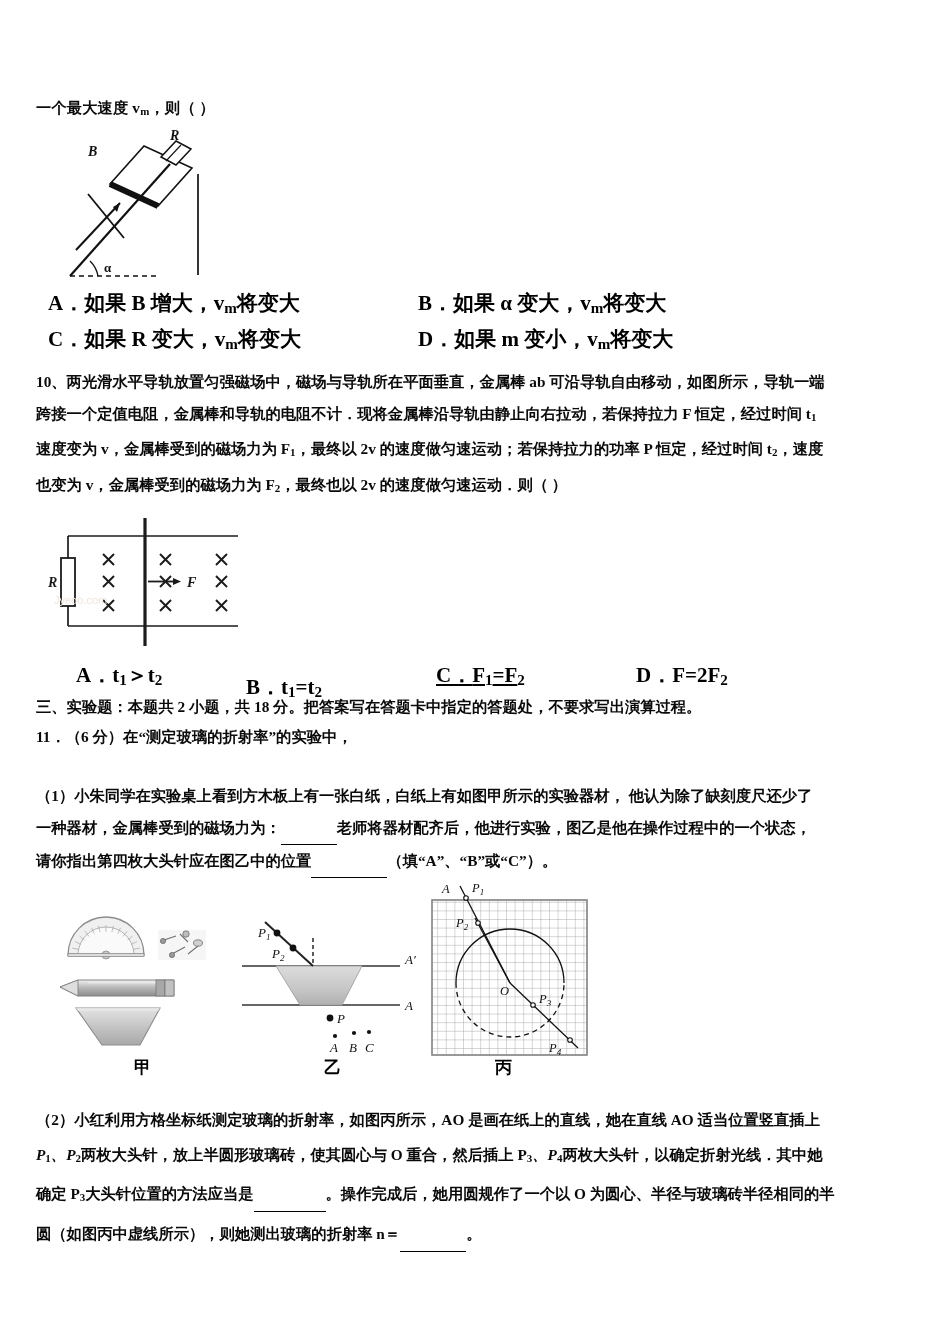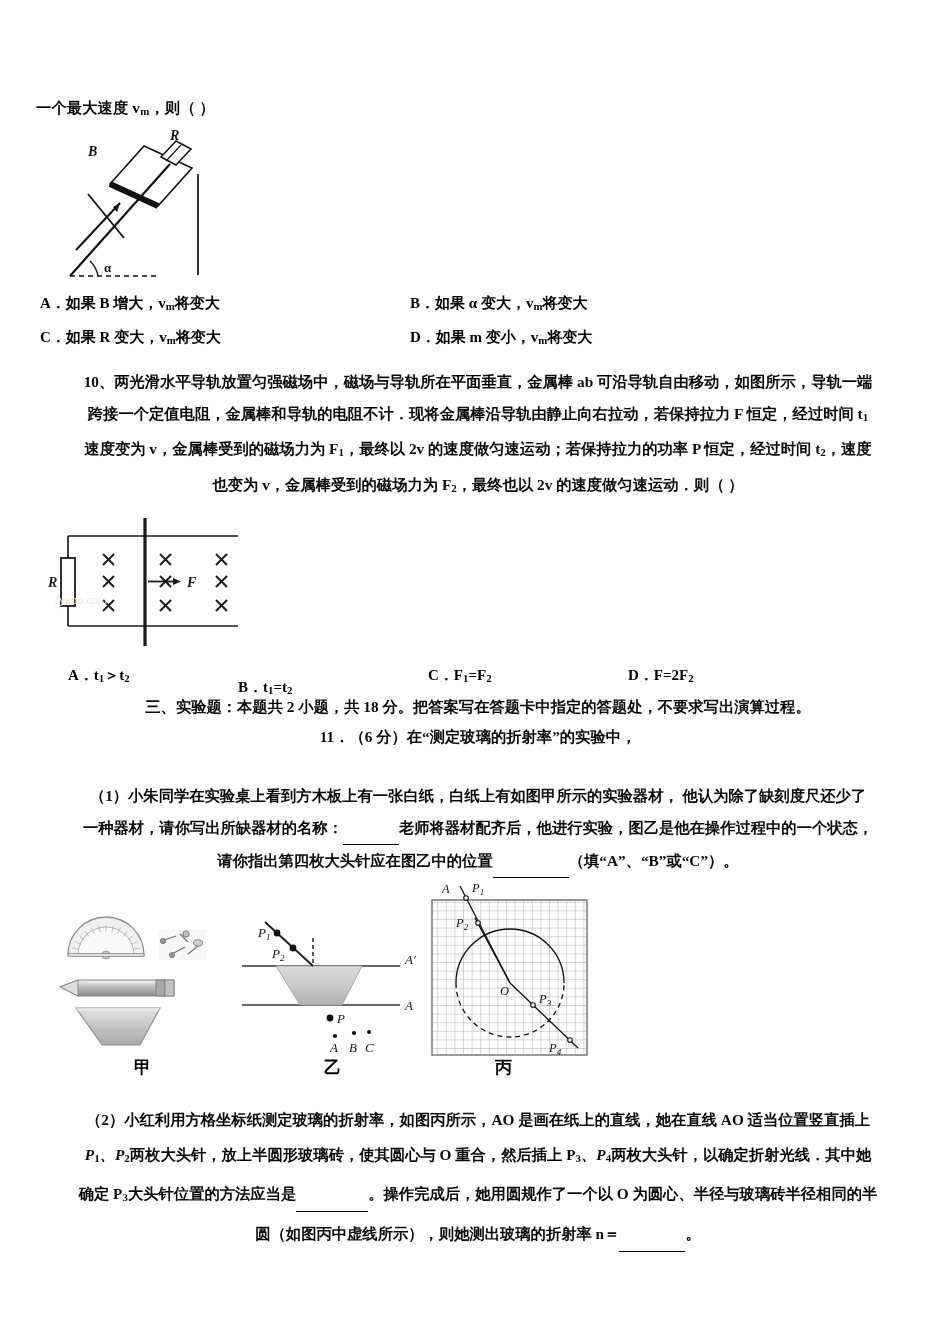--- a/index.html
+++ b/index.html
@@ -35,27 +35,26 @@
     font-weight: 700;
   }
   .blk {
     position: absolute;
     left: 36px;
     width: 884px;
     font-size: 15.3px;
     line-height: 31.5px;
     font-weight: 700;
     color: #0a0a0a;
-    text-align: center;
   }
   .opts {
     position: absolute;
-    left: 40px;
+    left: 48px;
     width: 880px;
-    font-size: 15px;
+    font-size: 21px;
     font-weight: 700;
   }
   .opt-row { display: flex; line-height: 31px; }
   .opt-cell { flex: 0 0 auto; }
   sub { font-size: 0.72em; vertical-align: -0.22em; }
   .it { font-style: italic; }
   .fig-label {
     position: absolute;
     font-size: 17px;
     font-weight: 700;
@@ -199,37 +198,37 @@
   </div>
 
   <div class="opts" style="top:660px;">
     <div class="opt-row">
       <div class="opt-cell" style="width:170px;margin-left:28px;">
         <span>A．</span><span>t</span><sub>1</sub><span>＞t</span><sub>2</sub>
       </div>
       <div class="opt-cell" style="width:190px;margin-top:12px;">
         <span>B．</span><span>t</span><sub>1</sub><span>=t</span><sub>2</sub>
       </div>
-      <div class="opt-cell" style="width:200px;">
+      <div class="opt-cell" style="width:200px;text-decoration:underline;">
         <span>C．</span><span>F</span><sub>1</sub><span>=F</span><sub>2</sub>
       </div>
       <div class="opt-cell">
         <span>D．</span><span>F</span><sub></sub><span>=2F</span><sub>2</sub>
       </div>
     </div>
   </div>
 
   <div class="blk" style="top:692px; line-height:30px;">
     <div><span>三、实验题：本题共 2 小题，共 18 分。把答案写在答题卡中指定的答题处，不要求写出演算过程。</span></div>
     <div><span>11．（6 分）在“测定玻璃的折射率”的实验中，</span></div>
   </div>
 
   <div class="blk" style="top:780px; line-height:32px;">
     <div><span>（1）小朱同学在实验桌上看到方木板上有一张白纸，白纸上有如图甲所示的实验器材， 他认为除了缺刻度尺还少了</span></div>
-    <div><span>一种器材，请你写出所缺器材的名称：</span><span class="ul-blank" style="width:56px;">&nbsp;</span><span>老师将器材配齐后，他进行实验，图乙是他在操作过程中的一个状态，</span></div>
+    <div><span>一种器材，金属棒受到的磁场力为：</span><span class="ul-blank" style="width:56px;">&nbsp;</span><span>老师将器材配齐后，他进行实验，图乙是他在操作过程中的一个状态，</span></div>
     <div><span>请你指出第四枚大头针应在图乙中的位置</span><span class="ul-blank" style="width:76px;">&nbsp;</span><span>（填“A”、“B”或“C”）。</span></div>
   </div>
 
   <div class="figwrap" style="left:48px; top:912px; width:200px; height:150px;">
     <svg width="200" height="150" viewBox="0 0 200 150">
       <defs>
         <linearGradient id="gmetal" x1="0" y1="0" x2="0" y2="1">
           <stop offset="0%" stop-color="#f2f2f2"></stop>
           <stop offset="45%" stop-color="#b9b9b9"></stop>
           <stop offset="100%" stop-color="#8e8e8e"></stop>

